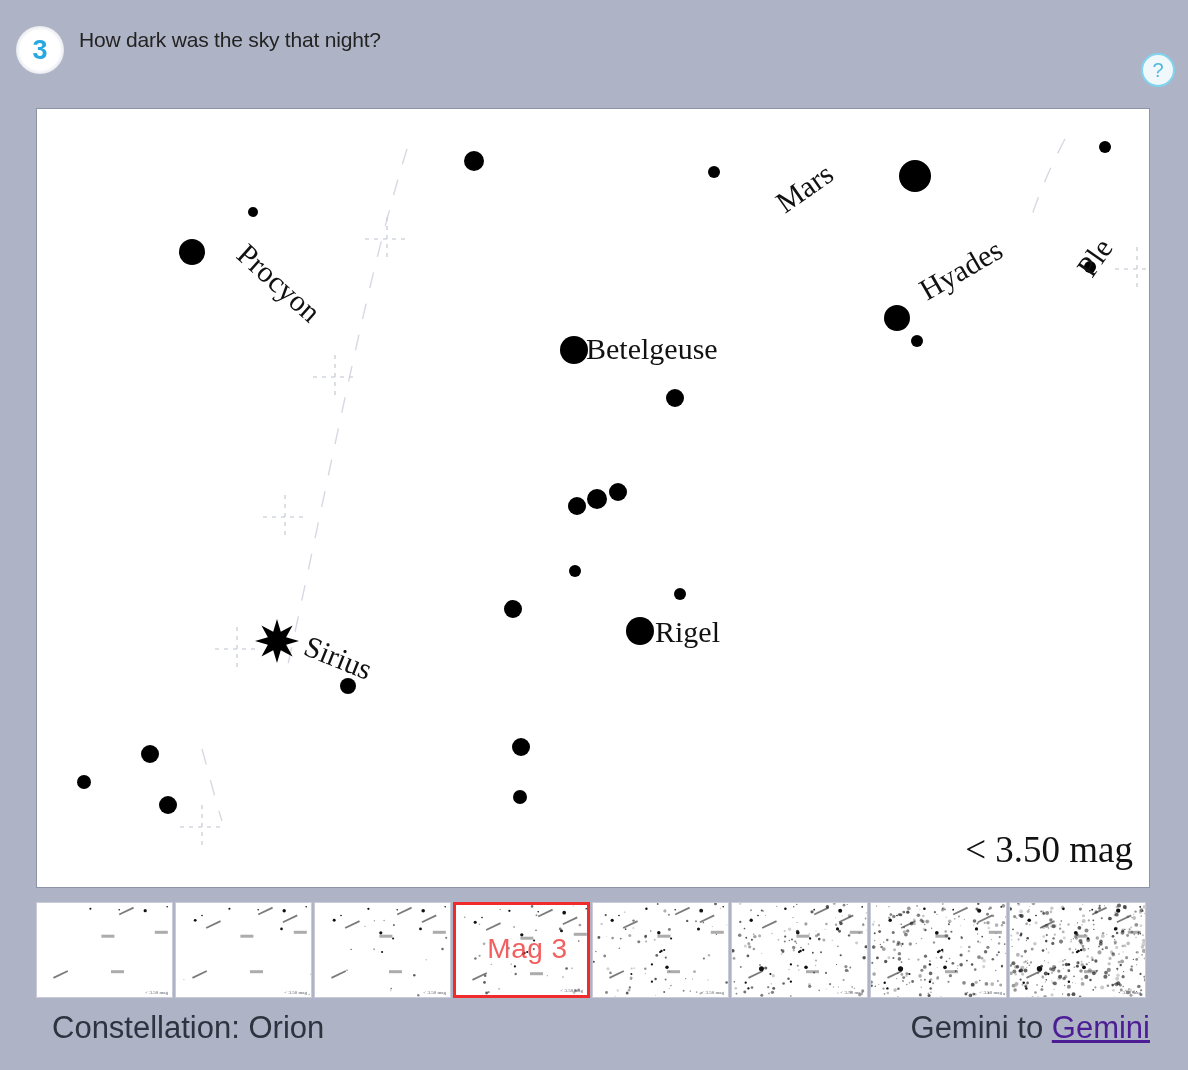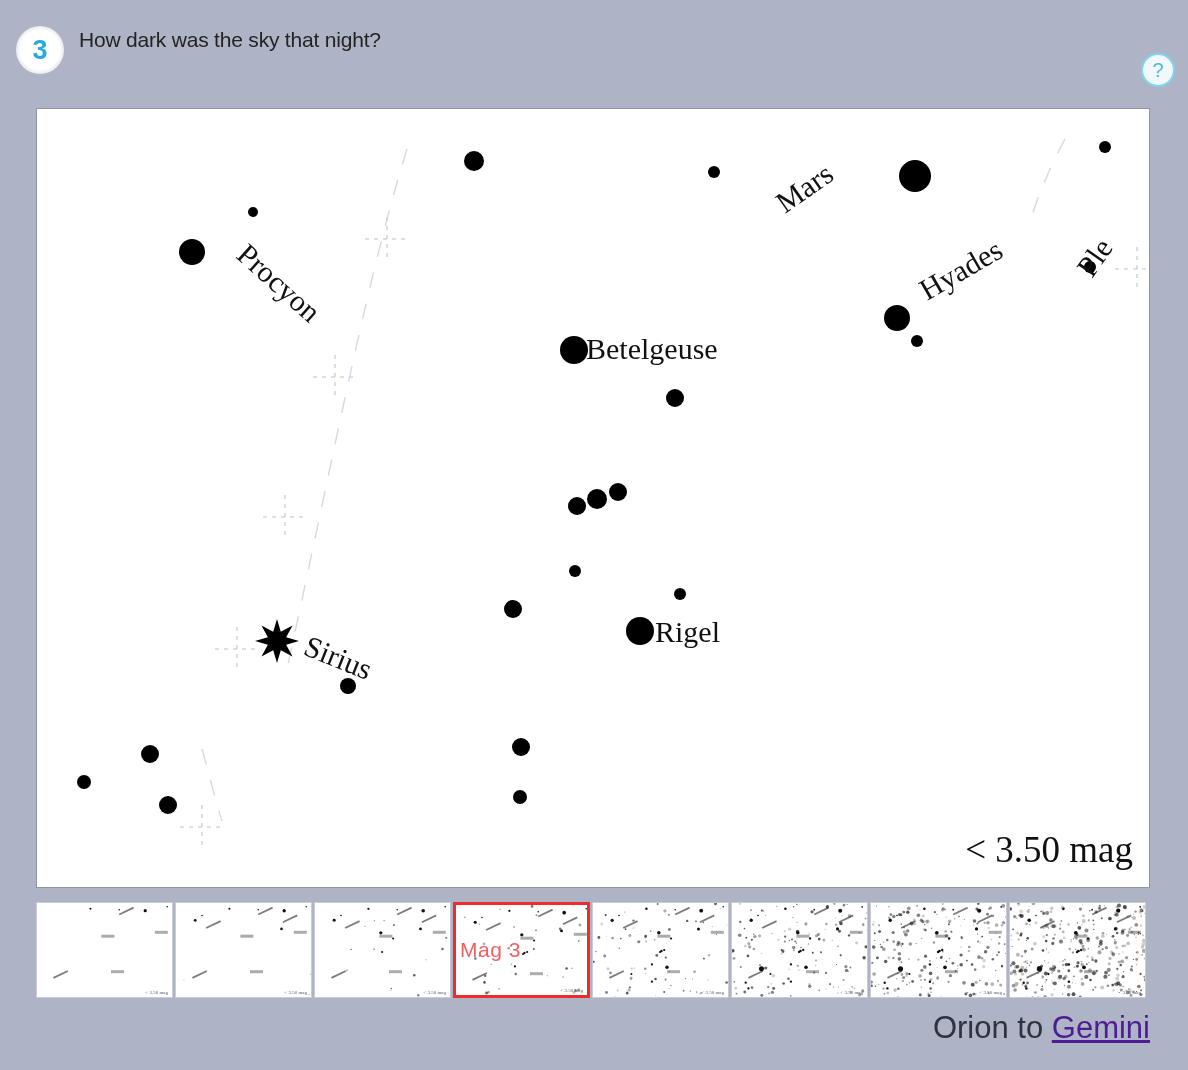--- a/index.html
+++ b/index.html
@@ -108,25 +108,25 @@
     cursor: pointer;
     overflow: hidden;
     flex: 0 0 auto;
   }
   .thumb.selected {
     border: 3px solid #ef2b2b;
   }
   .thumb-svg { position: absolute; left: 0; top: 0; }
   .thumb-mag-text {
     position: absolute;
-    left: 4px; right: 0;
+    left: 12px; right: 0;
     top: 50%;
     transform: translateY(-52%);
-    text-align: left;
-    font-size: 21px;
+    text-align: center;
+    font-size: 28px;
     font-weight: 400;
     color: rgba(239, 60, 60, 0.82);
     letter-spacing: 0.5px;
     pointer-events: none;
   }
   .thumb-corner-label {
     position: absolute;
     right: 4px; bottom: 2px;
     font-family: "Liberation Serif", serif;
     font-size: 5px;
@@ -1218,16 +1218,17 @@
         <circle cx="3.4" cy="60.3" r="2.00" fill="#1a1a1a" opacity="0.66"></circle>
         <circle cx="129.7" cy="82.8" r="0.51" fill="#1a1a1a" opacity="0.33"></circle>
         <circle cx="73.5" cy="12.7" r="1.54" fill="#1a1a1a" opacity="0.26"></circle>
         <circle cx="58.6" cy="91.8" r="1.71" fill="#1a1a1a" opacity="0.63"></circle>
       </svg>
       <div class="thumb-corner-label">&lt; 3.50 mag</div>
     </div>
   </div>
 
 <div id="footer">
+  <div id="constellation-status">Constellation: Orion</div>
   <div id="switch-row">
-    <span>Orion to </span><span id="switch-link">Gemini</span>
+    <span>Gemini to </span><span id="switch-link">Gemini</span>
   </div>
 </div>
 
 </body></html>

